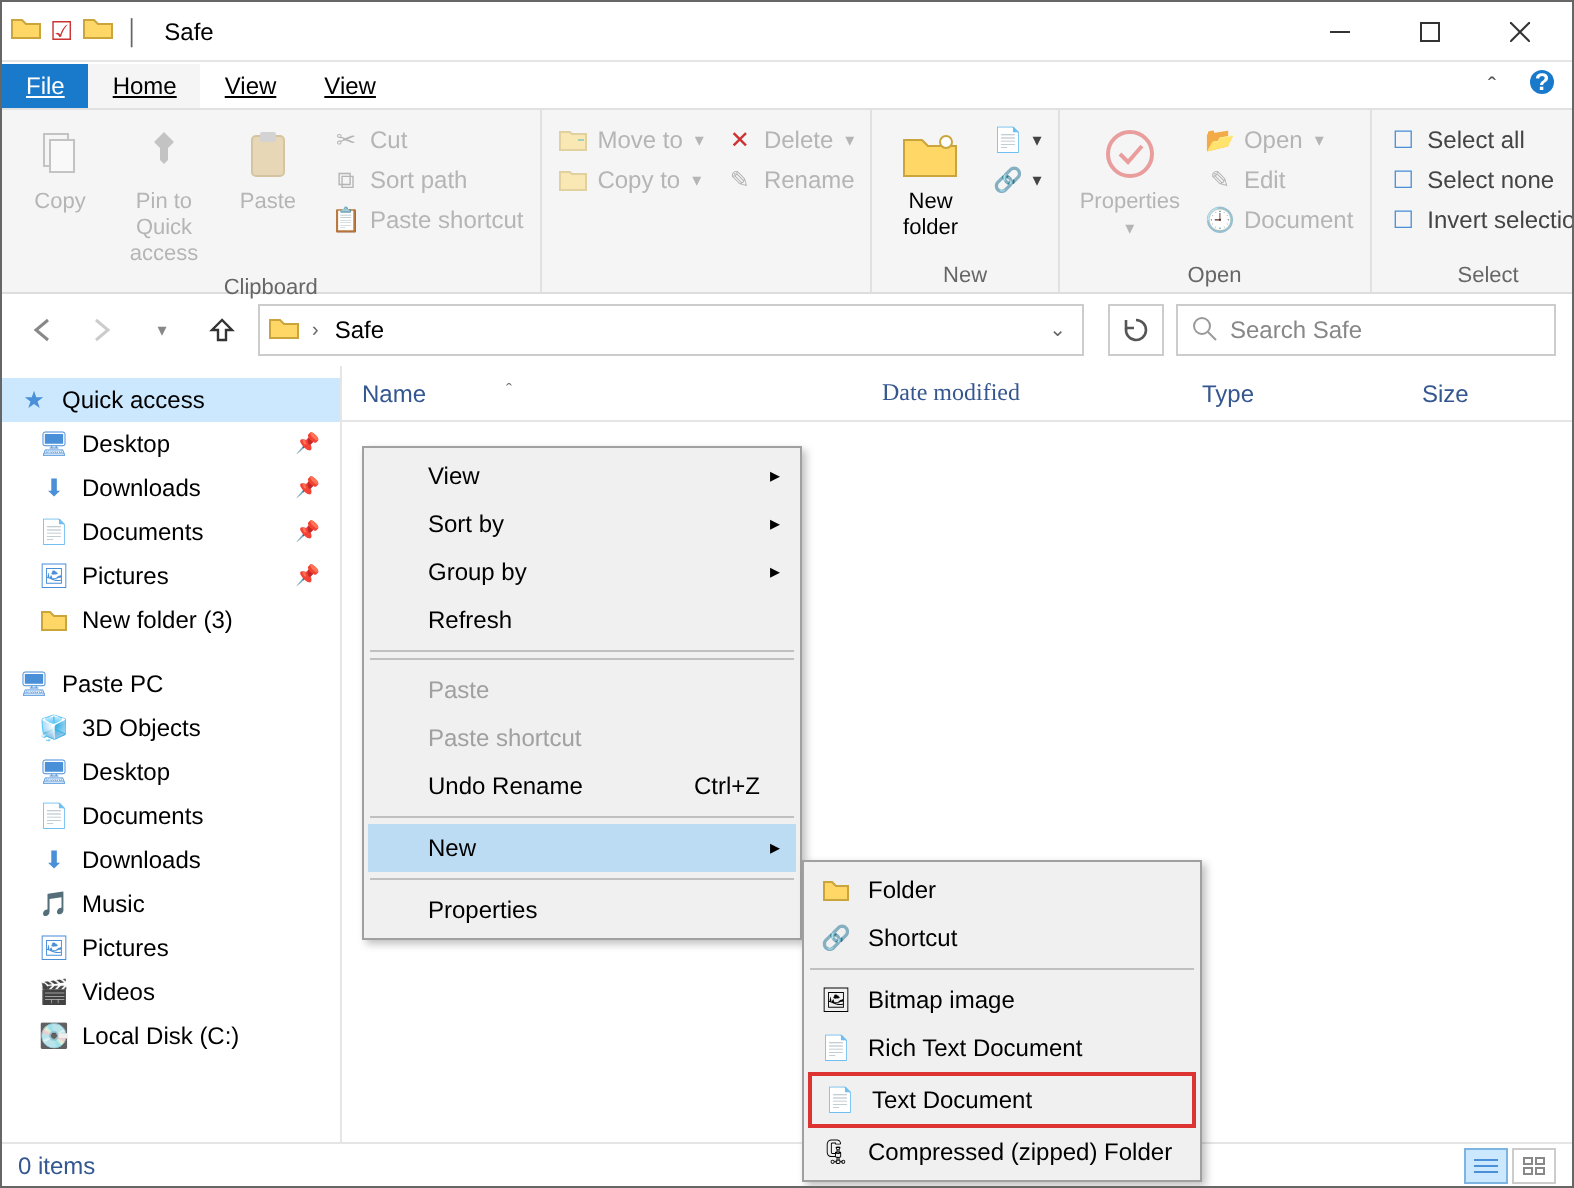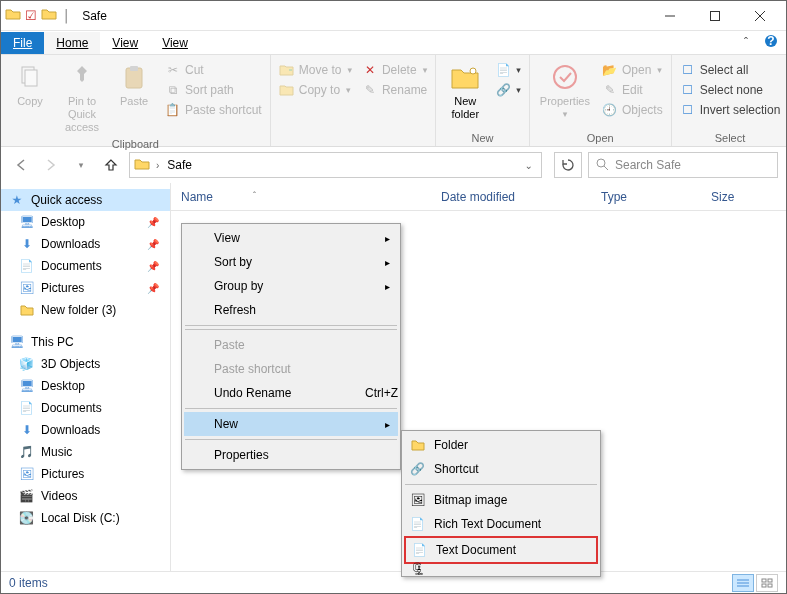--- a/index.html
+++ b/index.html
@@ -48,31 +48,31 @@
 .side-item.sel { background: #cce8ff; }
 .side-item .pin { margin-left: auto; color: #999; font-size:10px; padding-right:6px;}
 .side-item .si { width:16px; height:16px; display:inline-flex; align-items:center; justify-content:center; }
 .side-sep { height: 10px; }
 
 .main { flex: 1; position: relative; }
 .col-headers { height: 28px; border-bottom: 1px solid #e5e5e5; display: flex; align-items: center; color: #34578f; font-size: 12px; }
 .col-headers div { padding: 0 10px; cursor:pointer; }
 .col-name { width: 260px; display:flex; gap:40px;}
 .col-name .sort { font-size:9px; color:#777;}
-.col-date { width: 160px; }
+.col-date { width: 160px; font-family: Liberation Serif, serif; }
 .col-type { width: 110px; }
 .col-size { width: 70px; }
 .empty-msg { padding: 12px 16px; color: #666; }
 
 .ctxmenu { position: absolute; background: #f0f0f0; border: 1px solid #a0a0a0; box-shadow: 2px 2px 4px rgba(0,0,0,0.25); padding: 2px; z-index: 50; }
 .ctxmenu .mi { padding: 5px 28px 5px 30px; cursor: pointer; position: relative; white-space: nowrap; font-size:12px;}
 .ctxmenu .mi.dis { color: #a0a0a0; }
 .ctxmenu .mi.sel { background: #bcdcf4; }
 .ctxmenu .mi .arrow { position: absolute; right: 8px; top: 50%; transform: translateY(-50%); font-size: 10px; }
-.ctxmenu .mi .shortcut { position: absolute; right: 0; }
+.ctxmenu .mi .shortcut { position: absolute; right: 18px; }
 .ctxmenu hr { border: none; border-top: 1px solid #c0c0c0; margin: 3px 1px; }
 .submenu { left: 218px; top: 202px; width: 190px; }
 .submenu .mi { padding-left: 30px; display:flex; align-items:center; gap:8px;}
 .submenu .mi .si { position:absolute; left:6px; width:16px; height:16px; display:flex; align-items:center; justify-content:center;}
 .highlight-box { border: 2px solid #d33; }
 
 .statusbar { position:absolute; bottom:0; left:0; right:0; height: 22px; border-top: 1px solid #e5e5e5; display: flex; align-items: center; padding: 0 8px; color: #34578f; font-size:11px;}
 .statusbar .spacer { flex:1; }
 .view-toggle { display:flex; gap:2px; }
 .view-toggle div { width:22px; height:18px; border:1px solid #ccc; display:flex; align-items:center; justify-content:center; cursor:pointer;}
@@ -258,21 +258,21 @@
             <span class="si">📂</span>
             <span>Open</span>
             <span style="font-size:9px;margin-left:2px;">▾</span>
           </div>
         <div class="small-btn disabled">
             <span class="si">✎</span>
             <span>Edit</span>
           </div>
         <div class="small-btn disabled">
             <span class="si">🕘</span>
-            <span>Objects</span>
+            <span>Document</span>
           </div>
       </div>
     </div>
     <div class="group-label">Open</div>
   </div>
 
   <div class="ribbon-group" style="border-right:none;">
     <div class="rg-body">
       <div class="stack">
         <div class="small-btn">
@@ -365,21 +365,21 @@
         <span class="si">
           <svg width="14" height="14">
             <path class="fold-ic" d="M1 3h4l2 2h6v7H1z"></path>
           </svg>
         </span>
         <span>New folder (3)</span>
       </div>
     <div class="side-sep"></div>
     <div class="side-item parent">
         <span class="si" style="color:#4a90d9;">🖥</span>
-        <span>This PC</span>
+        <span>Paste PC</span>
       </div>
     <div class="side-item">
         <span class="si" style="color:#4a90d9;">🧊</span>
         <span>3D Objects</span>
       </div>
     <div class="side-item">
         <span class="si" style="color:#4a90d9;">🖥</span>
         <span>Desktop</span>
       </div>
     <div class="side-item">
@@ -457,20 +457,21 @@
       <div class="mi">
           <span class="si">📄</span>
           <span>Rich Text Document</span>
         </div>
       <div class="mi highlight-box">
           <span class="si">📄</span>
           <span>Text Document</span>
         </div>
       <div class="mi">
           <span class="si">🗜</span>
+          <span>Compressed (zipped) Folder</span>
         </div>
     </div>
   </div>
 </div>
 
 <div class="statusbar">
   <span>0 items</span>
   <span class="spacer"></span>
   <div class="view-toggle">
     <div class="active">

